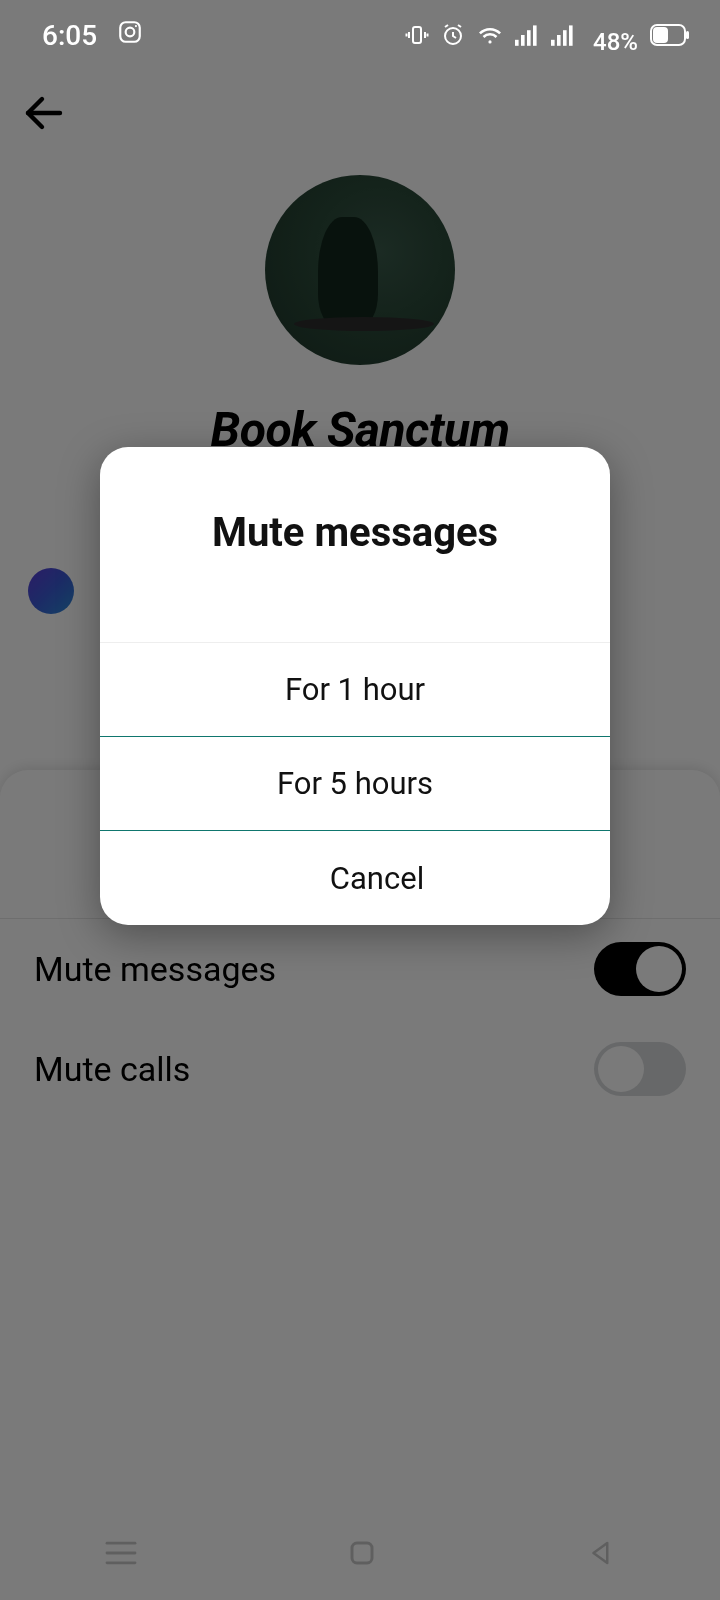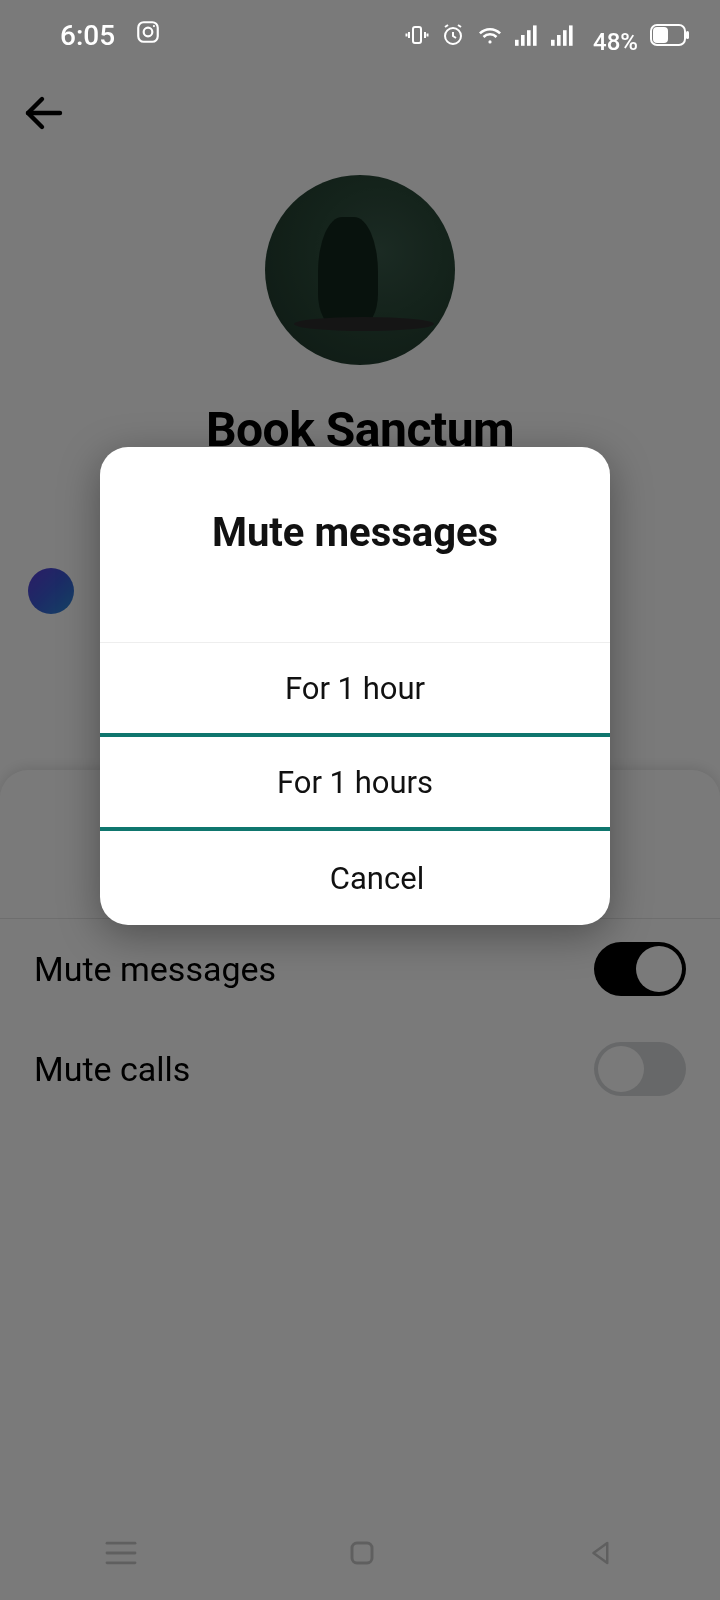--- a/index.html
+++ b/index.html
@@ -30,20 +30,21 @@
       width: 60px; height: 110px; background: #12261c;
       border-radius: 40% 40% 30% 30% / 50% 50% 30% 30%;
     }
     .avatar::after {
       content: ""; position: absolute; left: 15%; bottom: 18%;
       width: 140px; height: 14px; background: #2d2d2d; border-radius: 50%;
     }
     .profile-name {
       margin-top: 36px; font-size: 48px; font-weight: 700; color: #000;
       letter-spacing: -0.5px;
+      font-style: italic;
     }
     .theme-dot {
       width: 46px; height: 46px; border-radius: 50%;
       background: linear-gradient(135deg, #5b3bd6 0%, #3b5bd6 50%, #2b8cd6 100%);
       margin: 110px 0 0 28px;
     }
 
     
     .bottom-sheet {
       position: absolute; left: 0; right: 0; bottom: 0;
@@ -92,32 +93,32 @@
     .dialog-title {
       text-align: center;
       font-size: 40px; font-weight: 700; color: #111;
       padding: 62px 24px 86px 24px;
       border-bottom: 1px solid #eee;
     }
     .dialog-option {
       text-align: center;
       font-size: 31px; color: #111;
       height: 94px; display: flex; align-items: center; justify-content: center;
-      border-bottom: 4px solid #0f766e;
+      border-bottom: 1px solid #0f766e;
     }
     .dialog-option:last-child { border-bottom: none; padding-left: 44px; }
 
     
     .statusbar {
       position: absolute; top: 0; left: 0; right: 0; height: 70px;
       display: flex; align-items: center; justify-content: space-between;
       padding: 0 30px 0 42px; color: #fff; z-index: 50;
       font-size: 28px; font-weight: 500;
     }
-    .sb-left { display: flex; align-items: flex-start; gap: 20px; margin-left: 18px; }
+    .sb-left { display: flex; align-items: flex-start; gap: 20px; }
     .sb-right { display: flex; align-items: center; gap: 12px; }
     .sb-right svg { display: block; }
     .battery-text { font-size: 24px; margin-left: 6px; margin-top: 13px; }
 
     
     .navbar {
       position: absolute; left: 0; right: 0; bottom: 0; height: 90px;
       display: flex; align-items: center; justify-content: space-around;
       z-index: 50;
     }
@@ -153,21 +154,21 @@
     <span>Mute calls</span>
     <span class="toggle off"></span>
   </div>
 </div>
 
 <div class="scrim"></div>
 
 <div class="dialog">
   <div class="dialog-title">Mute messages</div>
   <div class="dialog-option">For 1 hour</div>
-  <div class="dialog-option">For 1 hours</div>
+  <div class="dialog-option">For 5 hours</div>
   <div class="dialog-option">Cancel</div>
 </div>
 
 <div class="statusbar">
   <div class="sb-left">
     <span>6:05</span>
     <span>
       <svg width="26" height="26" viewBox="0 0 24 24" fill="none" stroke="#fff" stroke-width="2">
           <rect x="3" y="3" width="18" height="18" rx="5"></rect>
           <circle cx="12" cy="12" r="4"></circle>

